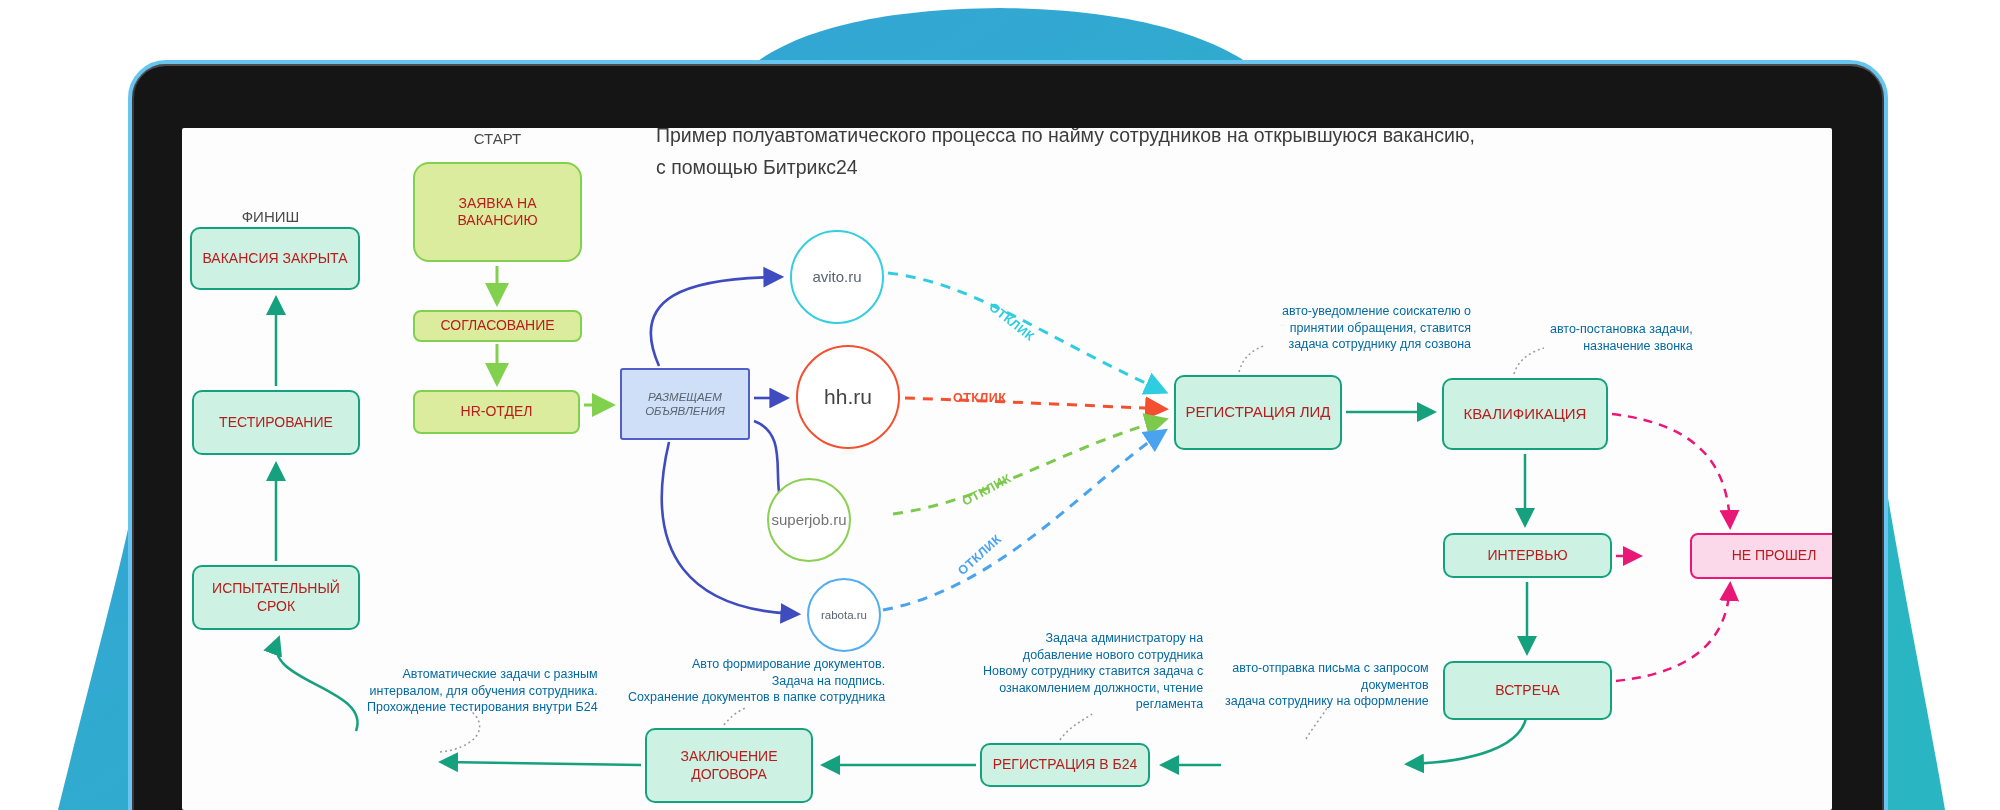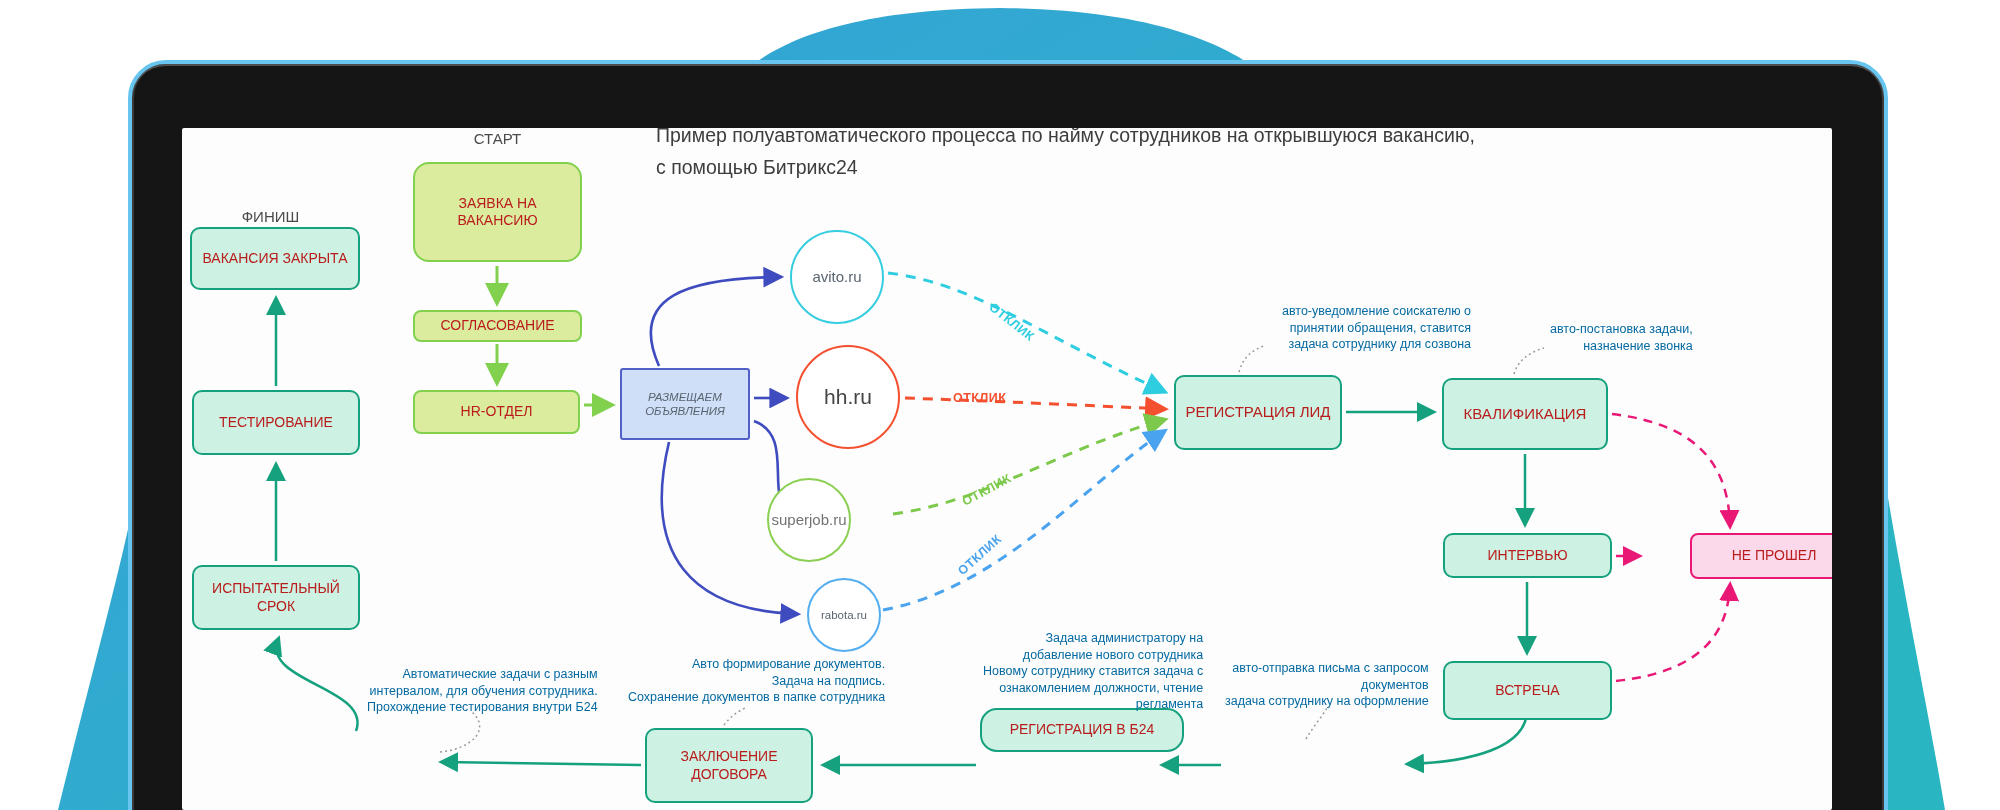--- a/index.html
+++ b/index.html
@@ -166,21 +166,21 @@
       <div class="otklik" style="left:985px;top:315px;color:#2fcde0;transform:rotate(38deg);">ОТКЛИК</div>
       <div class="otklik" style="left:953px;top:391px;color:#f4502f;">ОТКЛИК</div>
       <div class="otklik" style="left:960px;top:483px;color:#7cc94c;transform:rotate(-28deg);">ОТКЛИК</div>
       <div class="otklik" style="left:953px;top:548px;color:#4aa3ee;transform:rotate(-42deg);">ОТКЛИК</div>
 
       <div class="node teal" style="left:1174px;top:375px;width:168px;height:75px;font-size:15px;">РЕГИСТРАЦИЯ ЛИД</div>
       <div class="node teal" style="left:1442px;top:378px;width:166px;height:72px;font-size:15px;">КВАЛИФИКАЦИЯ</div>
       <div class="node teal" style="left:1443px;top:533px;width:169px;height:45px;">ИНТЕРВЬЮ</div>
       <div class="node pink" style="left:1647px;top:533px;width:168px;height:46px;margin-left:43px;">НЕ ПРОШЕЛ</div>
       <div class="node teal" style="left:1443px;top:661px;width:169px;height:59px;">ВСТРЕЧА</div>
-      <div class="node teal" style="left:980px;top:708px;width:204px;height:44px;border-radius:17px;">РЕГИСТРАЦИЯ В Б24</div>
+      <div class="node teal" style="left:980px;top:743px;width:170px;height:44px;">РЕГИСТРАЦИЯ В Б24</div>
       <div class="node teal" style="left:645px;top:728px;width:168px;height:75px;">ЗАКЛЮЧЕНИЕ
 ДОГОВОРА</div>
       <div class="node teal" style="left:192px;top:565px;width:168px;height:65px;">ИСПЫТАТЕЛЬНЫЙ
 СРОК</div>
       <div class="node teal" style="left:192px;top:390px;width:168px;height:65px;">ТЕСТИРОВАНИЕ</div>
       <div class="node teal" style="left:190px;top:227px;width:170px;height:63px;">ВАКАНСИЯ ЗАКРЫТА</div>
 
       <div class="note" style="left:1282px;top:303px;">авто-уведомление соискателю о
 принятии обращения, ставится
 задача сотруднику для созвона</div>

